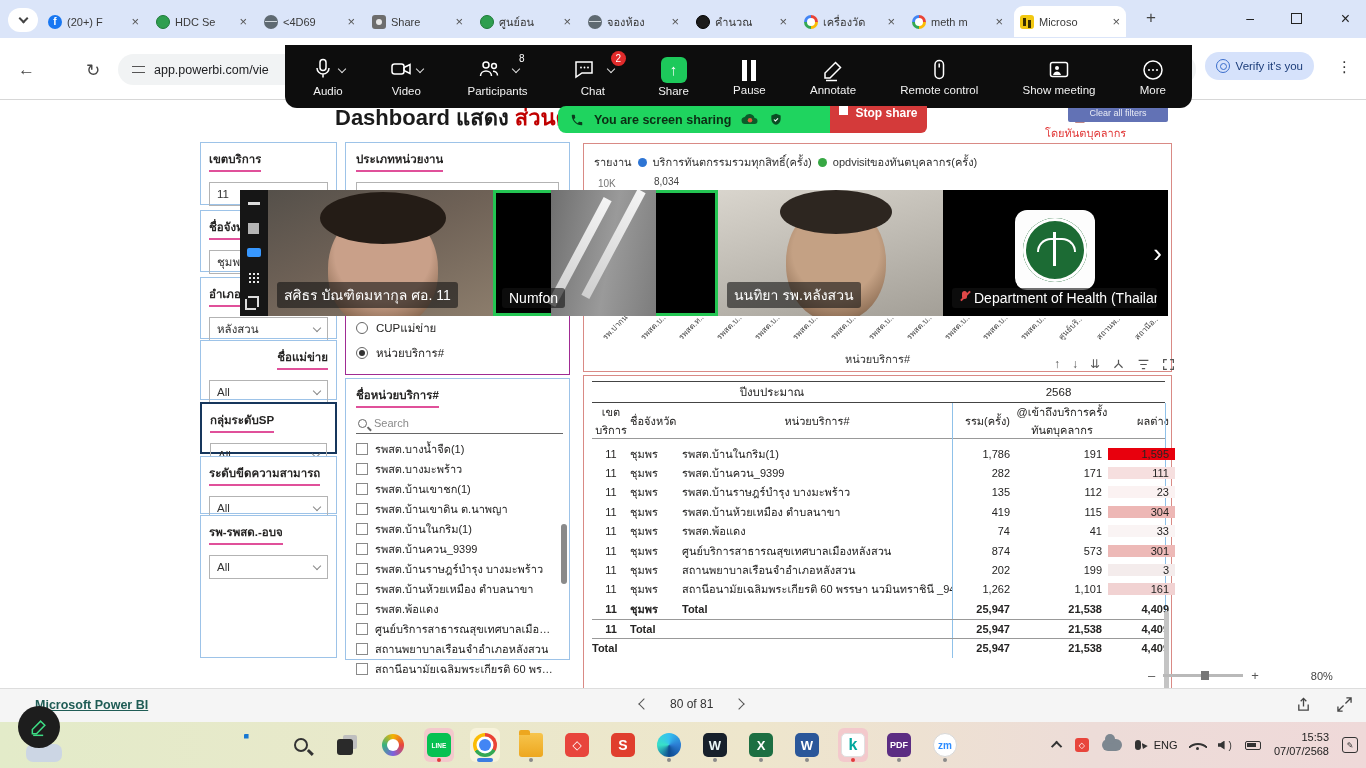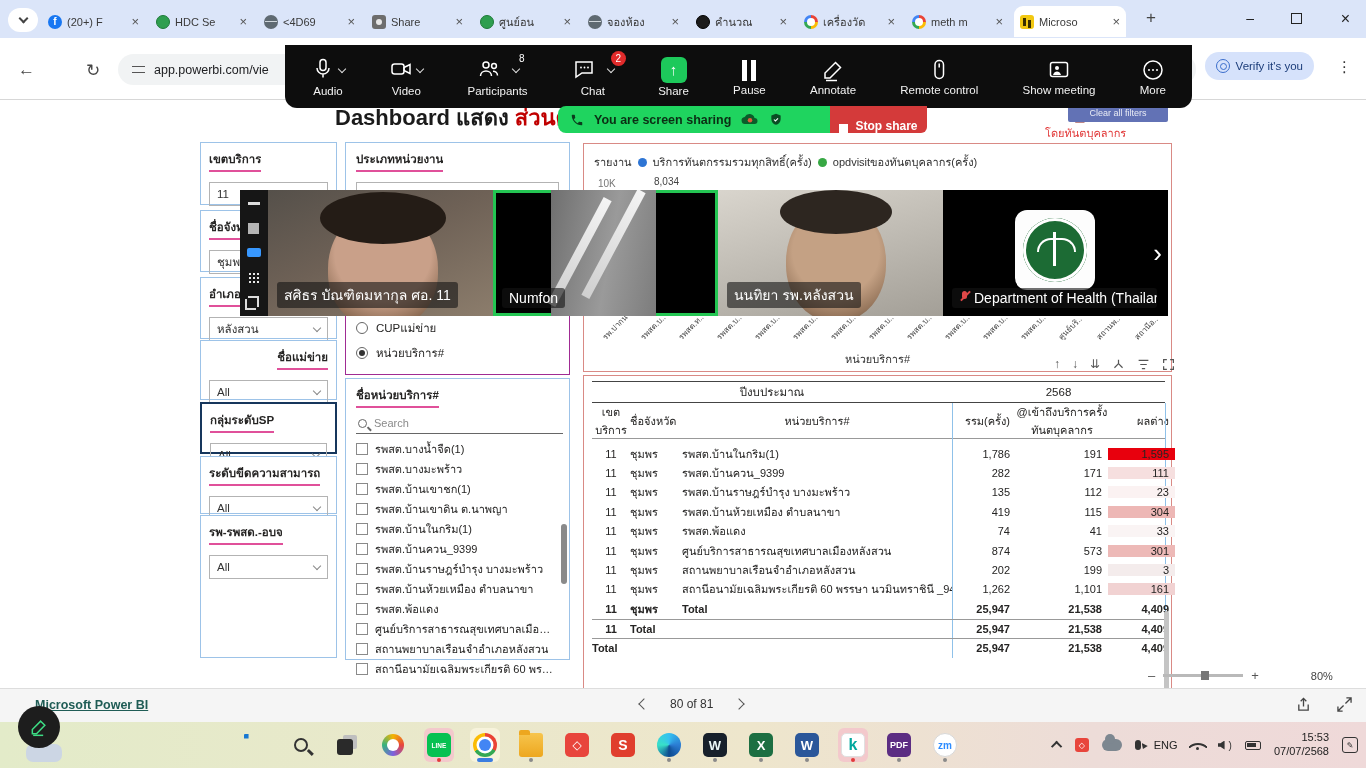--- a/index.html
+++ b/index.html
@@ -52,21 +52,21 @@
   .zcaret { width:6px; height:6px; border-right:1.6px solid #ddd; border-bottom:1.6px solid #ddd; transform:rotate(45deg); margin-top:9px; }
   .zbadge { position:absolute; top:-4px; right:-6px; font-size:10px; color:#fff; }
   .zbadge.red { background:#e02b2b; border-radius:8px; min-width:15px; height:15px; line-height:15px; text-align:center; padding:0 3px; top:-6px; right:-12px; }
   .sharebtn { width:26px; height:26px; background:#1dc95b; border-radius:6px; color:#fff; font-weight:bold; text-align:center; line-height:26px; font-size:15px; }
   .pauseic { width:18px; height:22px; position:relative; margin-top:2px; }
   .pauseic::before,.pauseic::after { content:""; position:absolute; top:0; width:5px; height:21px; background:#fff; }
   .pauseic::before{ left:2px; } .pauseic::after{ right:2px; }
 
   .banner { position:absolute; left:558px; top:106px; width:272px; height:27px; background:#1fd45f; border-radius:8px 0 0 8px; display:flex; align-items:center; gap:10px; padding:0 12px; z-index:41; }
   .banner .btext { font-size:12.5px; font-weight:bold; color:#0b2e14; }
-  .stopshare { position:absolute; left:830px; top:106px; width:97px; height:27px; background:#d43a3a; border-radius:0 0 6px 0; display:flex; align-items:flex-end; justify-content:center; gap:7px; z-index:41; }
+  .stopshare { position:absolute; left:830px; top:106px; width:97px; height:27px; background:#d43a3a; border-radius:0 0 6px 0; display:flex; align-items:flex-start; justify-content:center; gap:7px; z-index:41; }
   .stopshare .stext { color:#fff; font-weight:bold; font-size:12px; }
   .stopsq { width:9px; height:9px; background:#fff; }
 
   
   .page { position:absolute; left:0; top:100px; width:1366px; height:622px; background:#fff; z-index:1; }
   .pbititle { position:absolute; left:335px; top:0px; font-size:22px; font-weight:bold; color:#1a1a1a; white-space:nowrap; }
   .pbititle .red { color:#c00000; }
   .yearlabel { position:absolute; left:1072px; top:-2px; font-size:21px; font-weight:bold; color:#7a0c0c; }
   .subtitle { position:absolute; left:1045px; top:24px; font-size:11px; color:#e23a3a; }
   .clearbtn { position:absolute; left:1068px; top:6px; width:100px; height:16px; background:#6272b5; border-radius:2px; color:#e8ebf5; font-size:9px; text-align:center; overflow:hidden; line-height:14px; z-index:2; }

